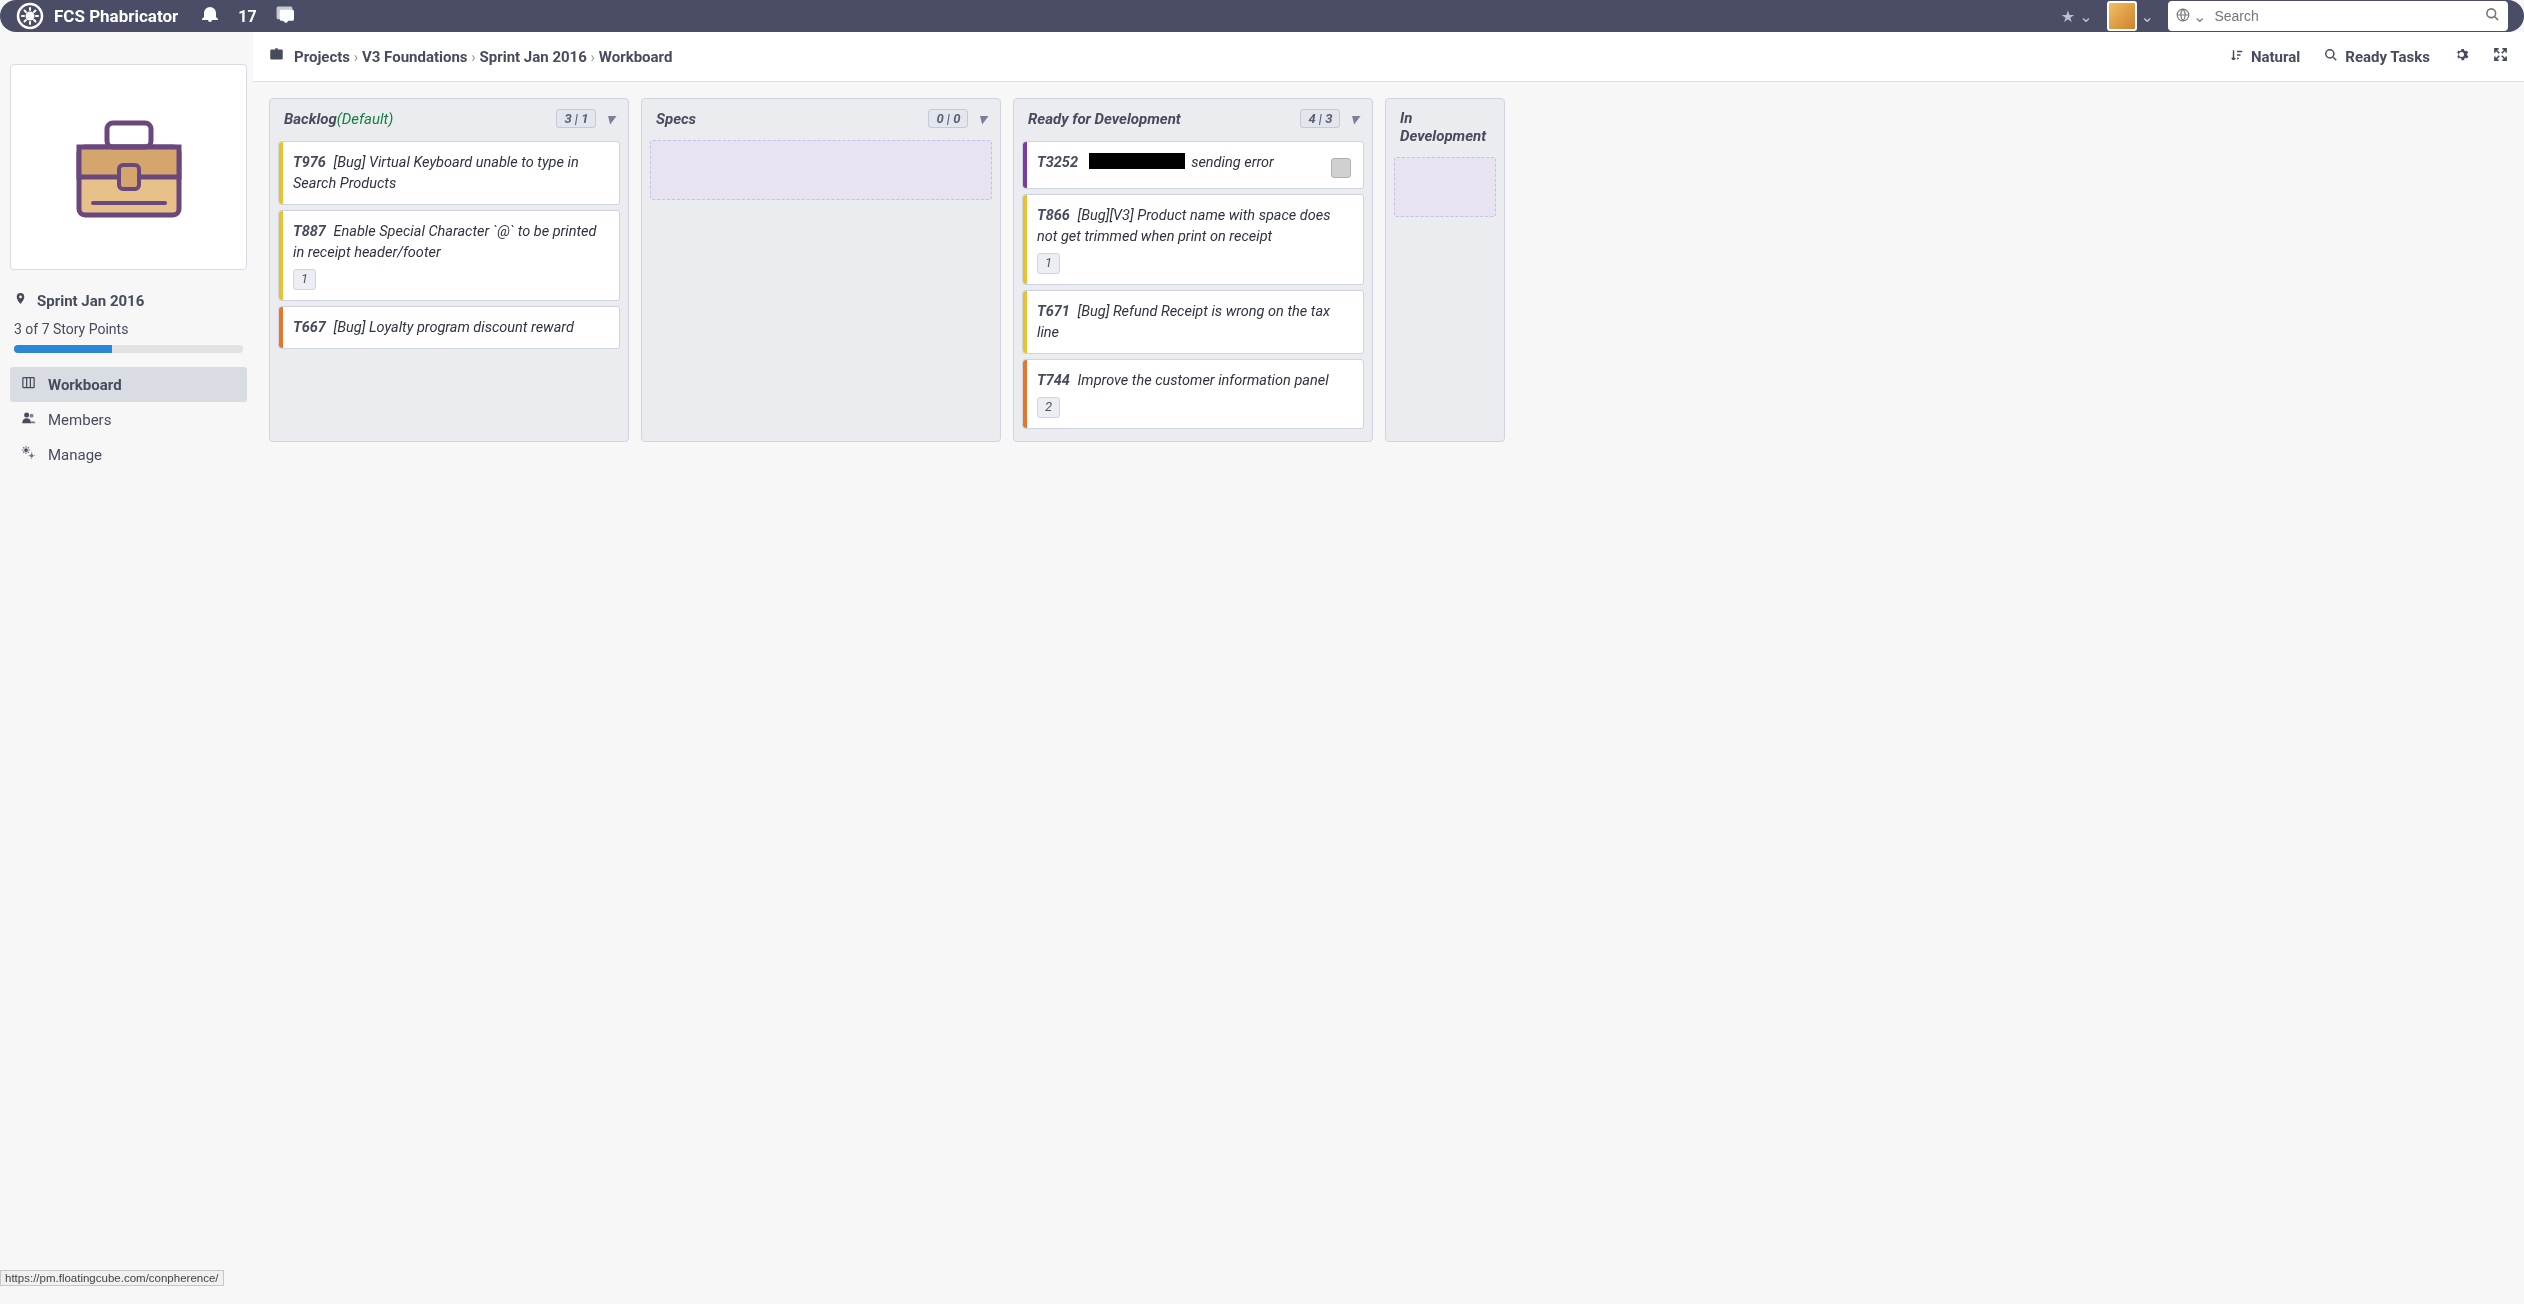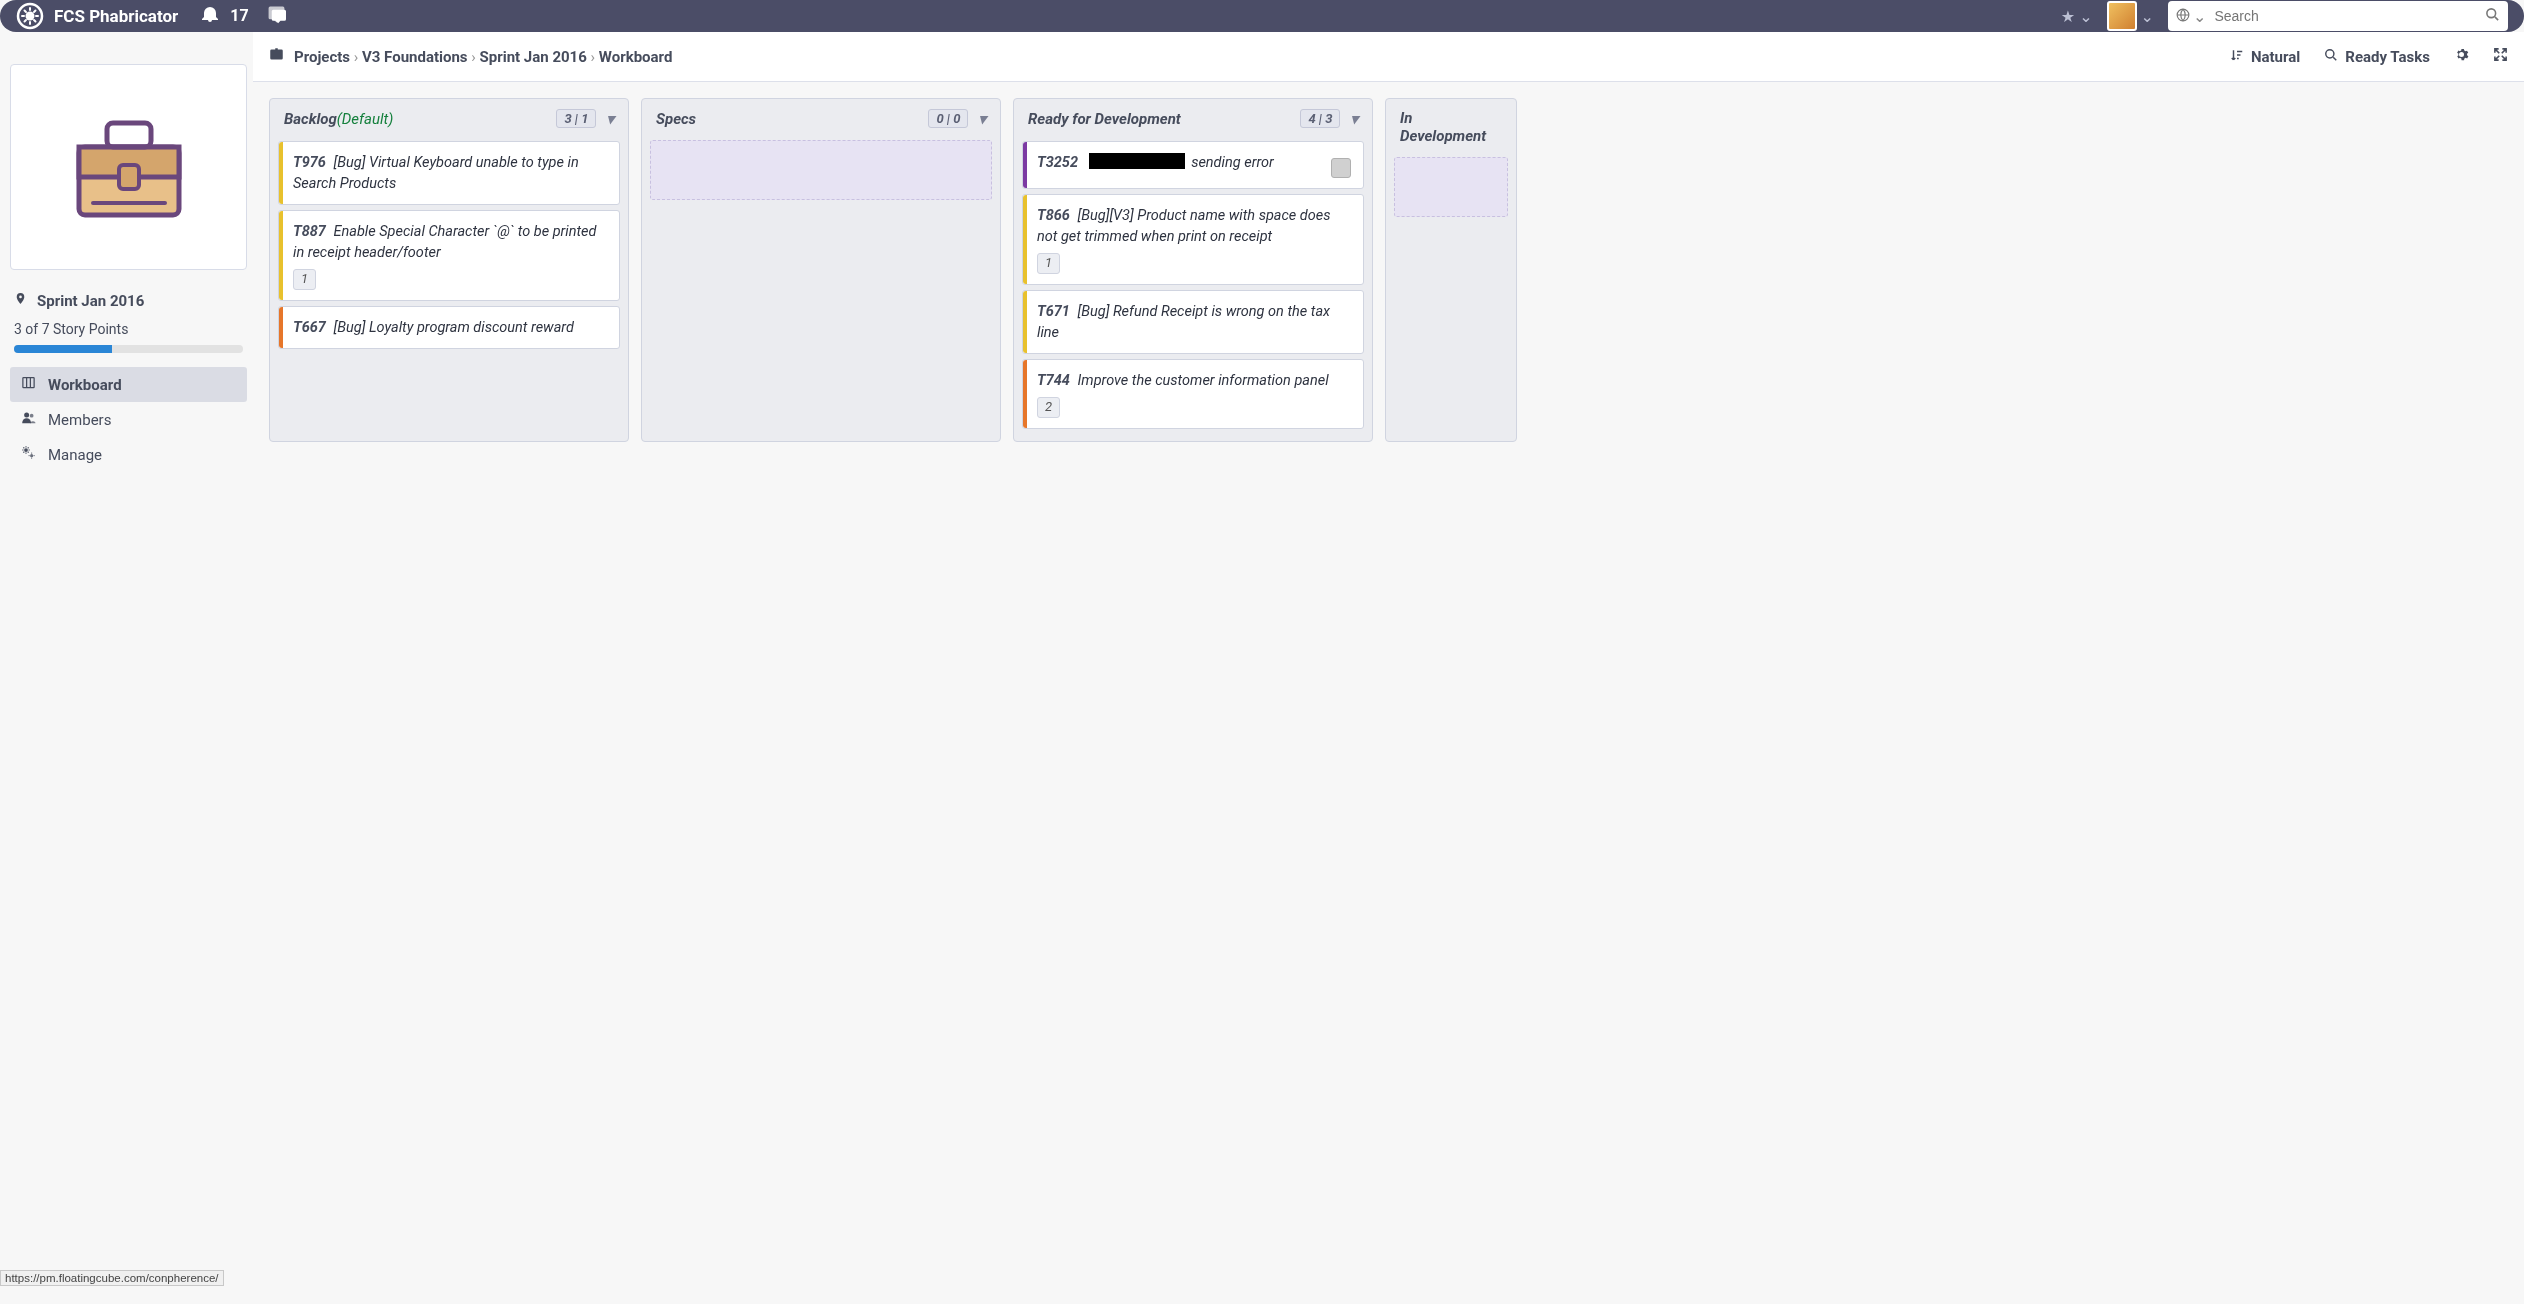--- a/index.html
+++ b/index.html
@@ -4,21 +4,21 @@
 <style>
 * { margin: 0; padding: 0; box-sizing: border-box; }
 body { font-family: -apple-system, BlinkMacSystemFont, "Segoe UI", Roboto, Helvetica, Arial, sans-serif; background: #f7f7f7; color: #464c5c; overflow-x: hidden; }
 
 
 .header { background: #4b4d67; height: 32px; display: flex; align-items: center; padding: 0 16px; color: #fff; border-radius: 21px; }
 .logo { display: flex; align-items: center; gap: 10px; font-weight: 700; font-size: 17px; margin-right: 24px; }
 .logo-icon { width: 28px; height: 28px; display: flex; align-items: center; justify-content: center; }
 .logo-icon svg { width: 28px; height: 28px; }
 .header-icons { display: flex; align-items: center; gap: 18px; font-size: 16px; }
-.notif { display: flex; gap: 12px; }
+.notif { display: flex; align-items: center; gap: 20px; }
 .notif-count { font-weight: 700; font-size: 16px; }
 .spacer { flex: 1; }
 .header-right { display: flex; align-items: center; gap: 14px; }
 .star-drop, .avatar-drop { display: flex; align-items: center; gap: 4px; color: #bcc0d4; cursor: pointer; }
 .avatar { width: 30px; height: 30px; background: linear-gradient(135deg, #f0c060, #d08030); border: 2px solid #fff; border-radius: 3px; }
 .search-wrap { display: flex; align-items: center; background: #fff; border-radius: 4px; height: 30px; padding: 0 8px; width: 340px; }
 .search-wrap input { border: none; outline: none; flex: 1; font-size: 14px; color: #555; }
 .globe-drop { display: flex; align-items: center; gap: 3px; color: #888; margin-right: 8px; }
 .search-icon { color: #888; }
 
@@ -55,21 +55,21 @@
 .card::before { content: ""; position: absolute; left: 0; top: 0; bottom: 0; width: 4px; border-radius: 3px 0 0 3px; }
 .card.yellow::before { background: #e8c12d; }
 .card.orange::before { background: #e6762a; }
 .card.purple::before { background: #7c3aa3; }
 .card-id { font-weight: 700; color: #464c5c; margin-right: 4px; text-align: center; }
 .card-title { color: #2e3340; }
 .badge { display:inline-block; background: #eceef3; border: 1px solid #d0d4e0; border-radius: 3px; padding: 0 7px; font-size: 13px; color: #555; margin-top: 6px; }
 .redact { display: inline-block; background: #000; width: 96px; height: 16px; vertical-align: -2px; margin: 0 3px; }
 .avatar-mini { width: 20px; height: 20px; background: #d0d0d0; border-radius: 3px; float: right; margin-top: 6px; border: 1px solid #b0b0b0; }
 .dropzone { border: 1px dashed #c8c0e0; background: #e7e3f3; height: 60px; border-radius: 3px; margin: 4px 2px; }
-.col-partial { width: 132px; }
+.col-partial { width: 120px; }
 
 
 .statusbar { position: fixed; bottom: 18px; left: 0; background: #f0f0f0; border: 1px solid #c8c8c8; font-size: 11.5px; color: #444; padding: 1px 4px; font-family: sans-serif; }
 </style>
 </head>
 <body>
 
 <div class="header">
   <div class="logo">
     <span class="logo-icon">

